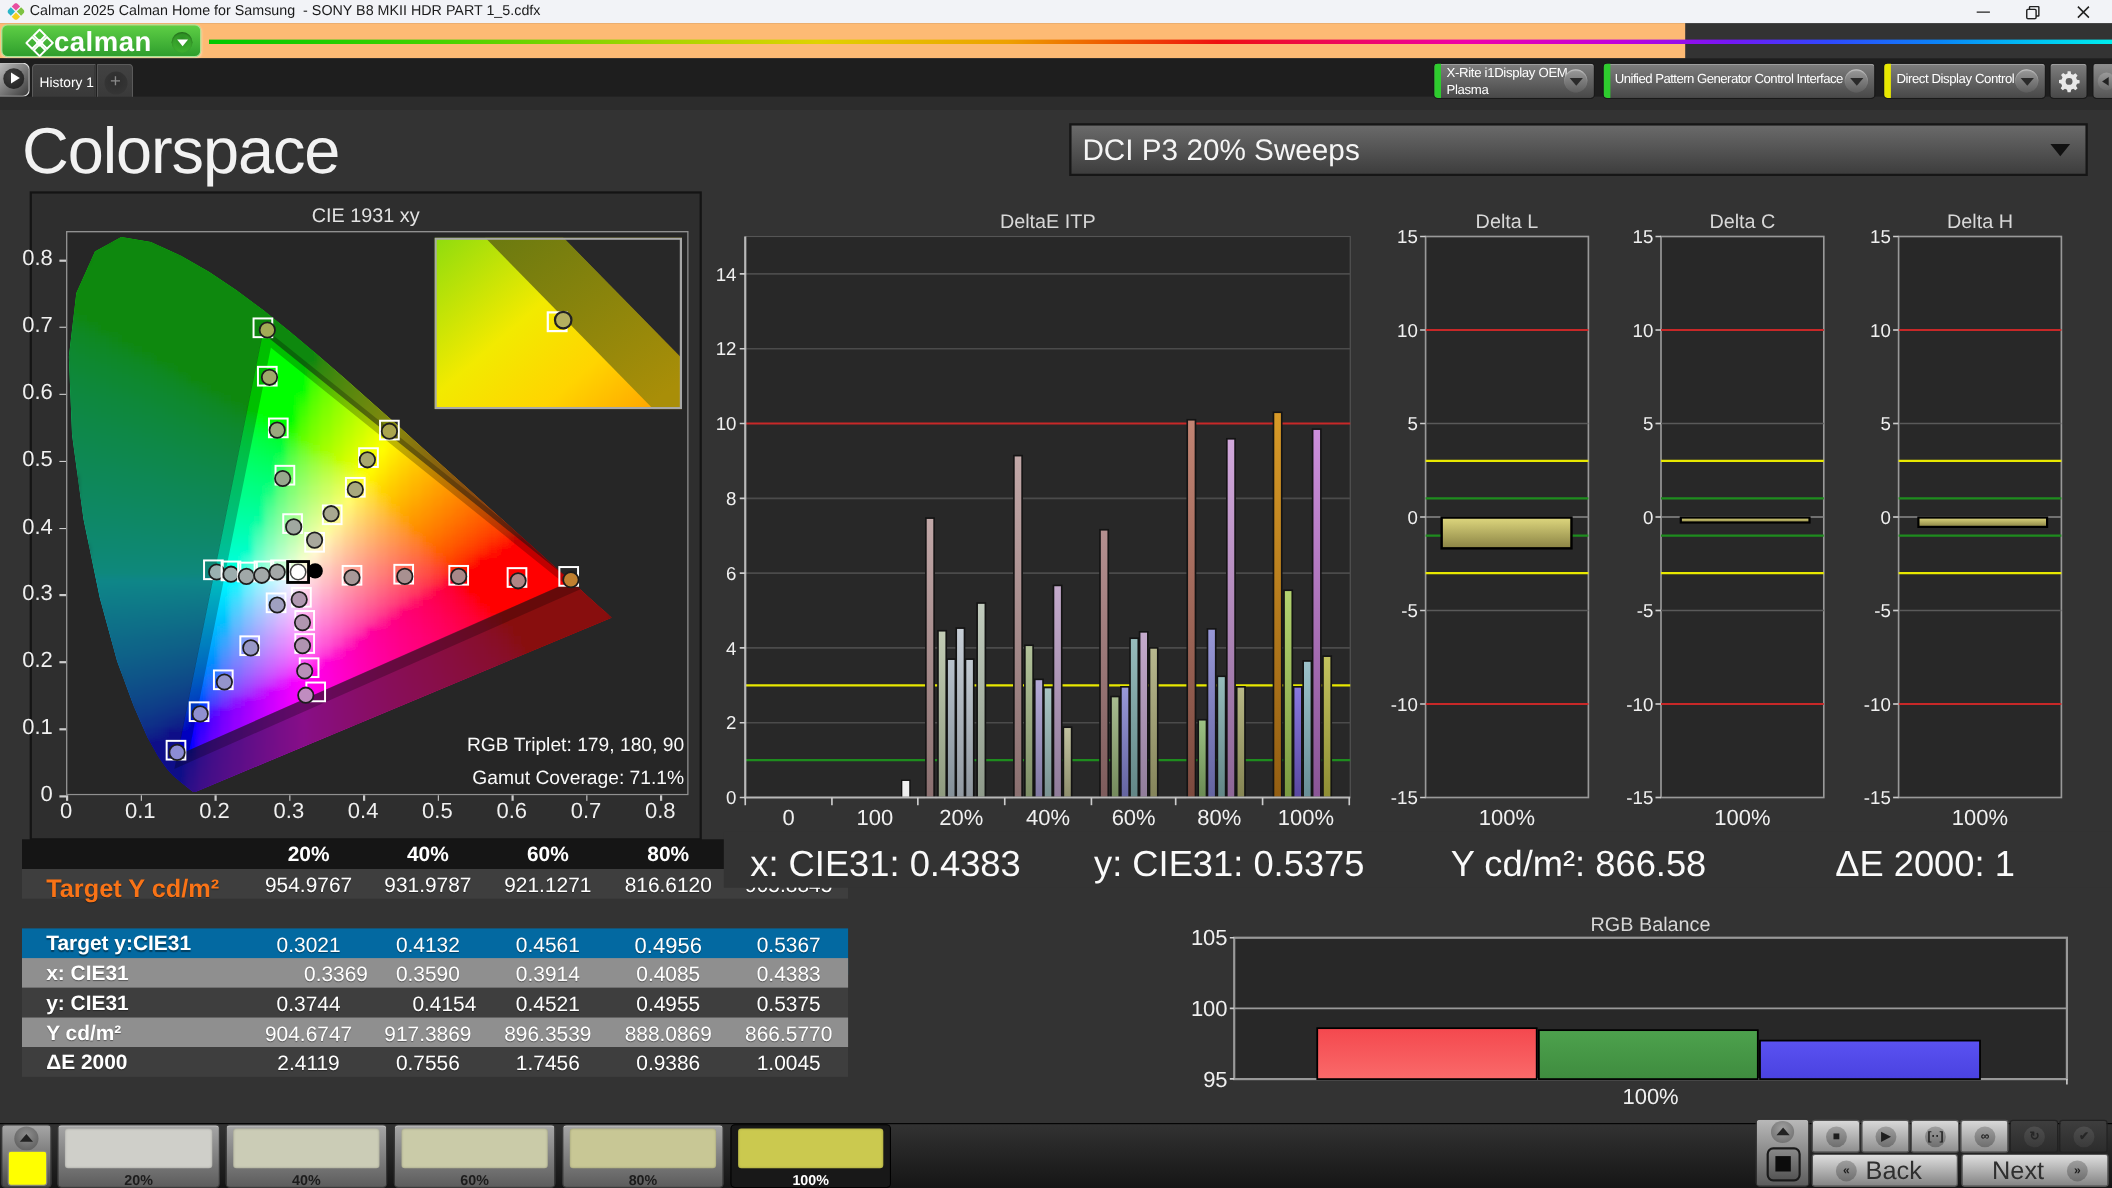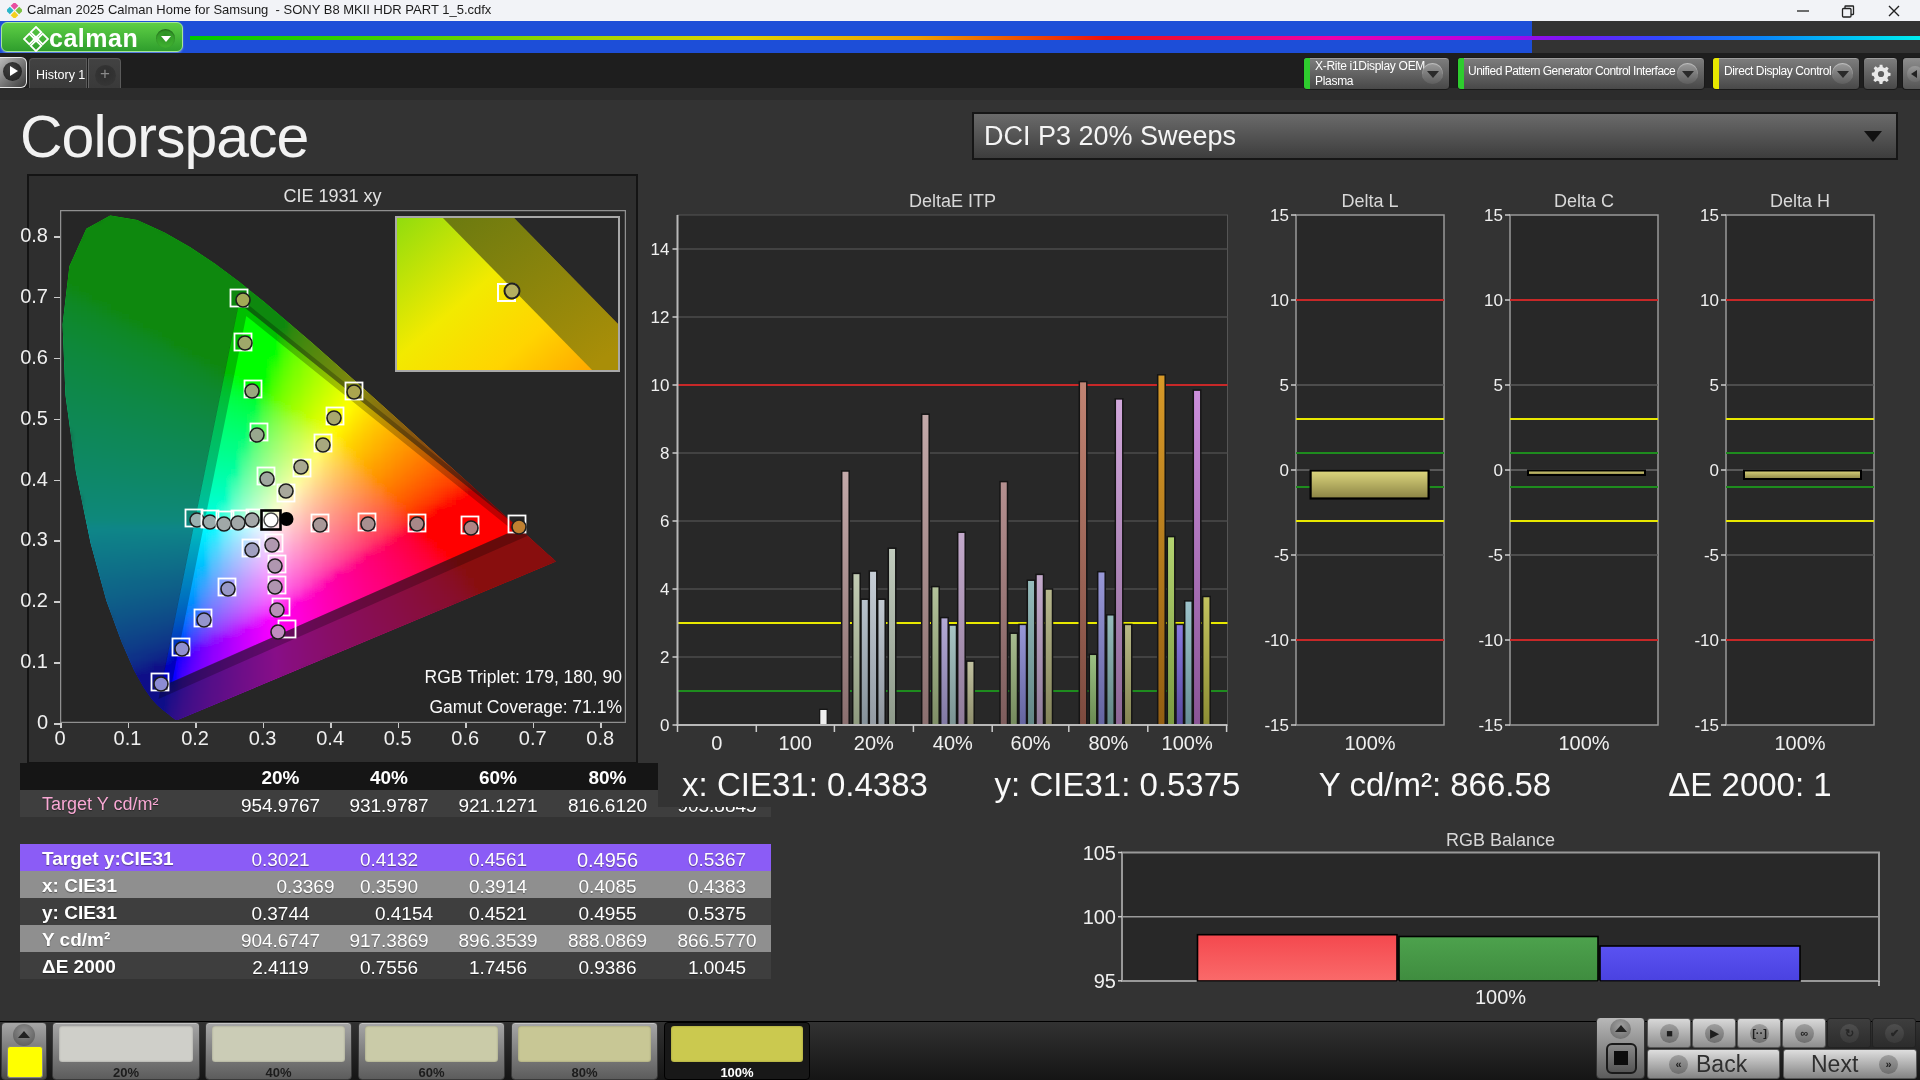--- a/index.html
+++ b/index.html
@@ -15,21 +15,21 @@
       </g>
     </svg>
     <div class="abs" style="left:27px;top:2px;font-size:13px;color:#1b1b1b">Calman 2025 Calman Home for Samsung&nbsp; - SONY B8 MKII HDR PART 1_5.cdfx</div>
     <svg class="abs" style="left:1795px;top:4px" width="120" height="14">
       <line x1="2" y1="7" x2="14" y2="7" stroke="#222" stroke-width="1.3"></line>
       <path d="M50 4.5 L50 2.5 Q50 2 50.5 2 L58 2 Q58.5 2 58.5 2.5 L58.5 10 Q58.5 10.5 58 10.5 L56 10.5" fill="none" stroke="#222" stroke-width="1.3"></path>
       <rect x="47.5" y="4.5" width="8.5" height="8.5" fill="none" stroke="#222" stroke-width="1.3" rx="1"></rect>
       <path d="M94 2 L104 12 M104 2 L94 12" stroke="#222" stroke-width="1.4"></path>
     </svg>
   </div>
-<div class="abs" style="left:0;top:21px;width:1532px;height:32px;background:#1d4ed8">
+<div class="abs" style="left:0;top:21px;width:1532px;height:32px;background:#fdba74">
     <div class="abs" style="left:190px;top:15px;width:1730px;height:4px;background:linear-gradient(90deg,#00c800 0%,#46d200 12%,#aad400 24%,#e0d200 32%,#eea000 42%,#ee5000 48%,#ee1010 53%,#ee00aa 66%,#c000dc 74%,#7418f6 80%,#3048ff 85%,#0a86f8 91%,#00c4f4 96%,#00eeee 100%)"></div>
     <div class="abs" style="left:1px;top:1px;width:182px;height:30px;border-radius:6px;background:linear-gradient(#5ecf45,#2f9e2d);border:1px solid #a6e69a;box-shadow:0 1px 2px rgba(255,255,255,.35)">
       <div class="abs" style="left:21px;top:3px"><svg width="26" height="26" style="vertical-align:middle">
           <g transform="translate(13,13) rotate(45)" fill="none" stroke="#fff" stroke-width="1.8">
             <rect x="-8.5" y="-8.5" width="7.5" height="7.5"></rect>
             <rect x="1" y="-8.5" width="7.5" height="7.5"></rect>
             <rect x="-8.5" y="1" width="7.5" height="7.5"></rect>
             <rect x="1" y="1" width="7.5" height="7.5"></rect>
             <rect x="-2.5" y="-2.5" width="5" height="5" fill="#fff" stroke="none"></rect>
           </g>
@@ -1819,28 +1819,28 @@
 <div class="abs" style="left:302px;top:697px;width:320px;text-align:right;font-size:17.5px;color:#fafafa">Gamut Coverage: 71.1%</div>
 <div class="abs" style="left:20px;top:763px;width:751px;height:216px">
     <div class="abs" style="left:0;top:0;width:751px;height:27px;background:#151515">
       <div class="abs" style="left:206.5px;top:3.5px;width:108px;text-align:center;font-size:19px;font-weight:bold;color:#fff">20%</div>
       <div class="abs" style="left:315px;top:3.5px;width:108px;text-align:center;font-size:19px;font-weight:bold;color:#fff">40%</div>
       <div class="abs" style="left:424px;top:3.5px;width:108px;text-align:center;font-size:19px;font-weight:bold;color:#fff">60%</div>
       <div class="abs" style="left:533.5px;top:3.5px;width:108px;text-align:center;font-size:19px;font-weight:bold;color:#fff">80%</div>
       <div class="abs" style="left:643px;top:3.5px;width:108px;text-align:center;font-size:19px;font-weight:bold;color:#fff">100%</div>
     </div>
     <div class="abs" style="left:0;top:27px;width:751px;height:27px;background:#3e3e3e">
-      <div class="abs" style="left:22px;top:4px;font-size:18px;font-weight:normal;color:#f9a8d4;text-shadow:0 1px 1px rgba(0,0,0,.4)">Target Y cd/m²</div>
+      <div class="abs" style="left:22px;top:4px;font-size:23px;font-weight:bold;color:#f97316;text-shadow:0 1px 1px rgba(0,0,0,.4)">Target Y cd/m²</div>
       <div class="abs" style="left:206.5px;top:4.5px;width:108px;text-align:center;font-size:19px;color:#fff;text-shadow:0 1px 1px rgba(0,0,0,.4)">954.9767</div>
       <div class="abs" style="left:315px;top:4.5px;width:108px;text-align:center;font-size:19px;color:#fff;text-shadow:0 1px 1px rgba(0,0,0,.4)">931.9787</div>
       <div class="abs" style="left:424px;top:4.5px;width:108px;text-align:center;font-size:19px;color:#fff;text-shadow:0 1px 1px rgba(0,0,0,.4)">921.1271</div>
       <div class="abs" style="left:533.5px;top:4.5px;width:108px;text-align:center;font-size:19px;color:#fff;text-shadow:0 1px 1px rgba(0,0,0,.4)">816.6120</div>
       <div class="abs" style="left:643px;top:4.5px;width:108px;text-align:center;font-size:19px;color:#fff;text-shadow:0 1px 1px rgba(0,0,0,.4)">905.8845</div>
     </div>
-    <div class="abs" style="left:0;top:81px;width:751px;height:42px;background:#8b5cf6">
+    <div class="abs" style="left:0;top:81px;width:751px;height:42px;background:#0369a1">
       <div class="abs" style="left:22px;top:4px;font-size:19px;font-weight:bold;color:#fff;text-shadow:0 1px 1px rgba(0,0,0,.4)">Target y:CIE31</div>
       <div class="abs" style="left:206.5px;top:4.5px;width:108px;text-align:center;font-size:19px;color:#fff;text-shadow:0 1px 1px rgba(0,0,0,.4)">0.3021</div>
       <div class="abs" style="left:315px;top:4.5px;width:108px;text-align:center;font-size:19px;color:#fff;text-shadow:0 1px 1px rgba(0,0,0,.4)">0.4132</div>
       <div class="abs" style="left:424px;top:4.5px;width:108px;text-align:center;font-size:19px;color:#fff;text-shadow:0 1px 1px rgba(0,0,0,.4)">0.4561</div>
       <div class="abs" style="left:533.5px;top:4.5px;width:108px;text-align:center;font-size:20px;color:#fff;text-shadow:0 1px 1px rgba(0,0,0,.4)">0.4956</div>
       <div class="abs" style="left:643px;top:4.5px;width:108px;text-align:center;font-size:19px;color:#fff;text-shadow:0 1px 1px rgba(0,0,0,.4)">0.5367</div>
     </div>
     <div class="abs" style="left:0;top:108px;width:751px;height:27px;background:#8f8f8f">
       <div class="abs" style="left:22px;top:4px;font-size:19px;font-weight:bold;color:#fff;text-shadow:0 1px 1px rgba(0,0,0,.4)">x: CIE31</div>
       <div class="abs" style="left:206.5px;top:4.5px;width:108px;text-align:right;font-size:19px;color:#fff;text-shadow:0 1px 1px rgba(0,0,0,.4)">0.3369</div>

